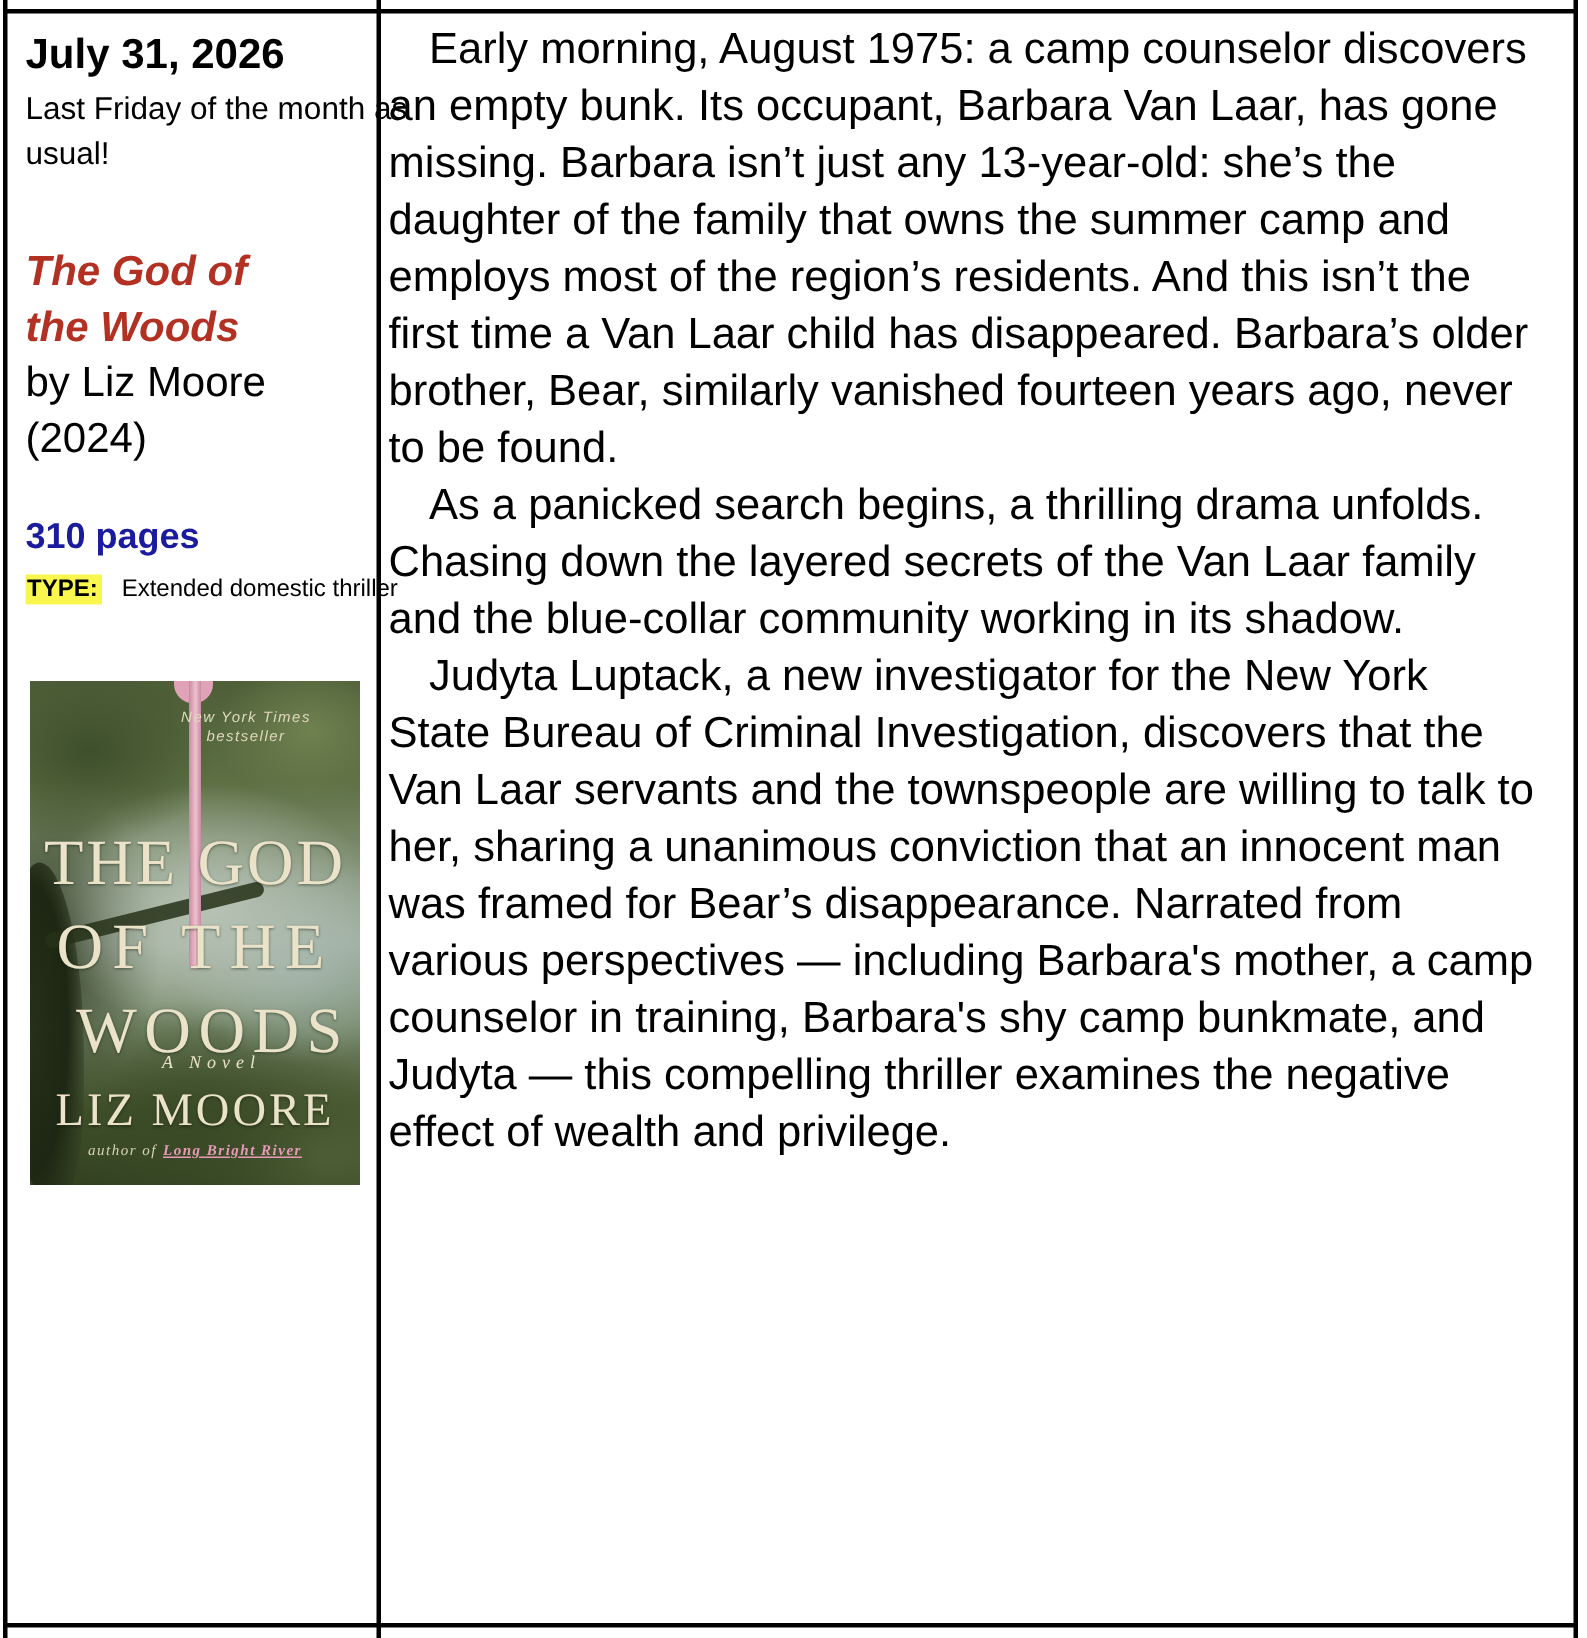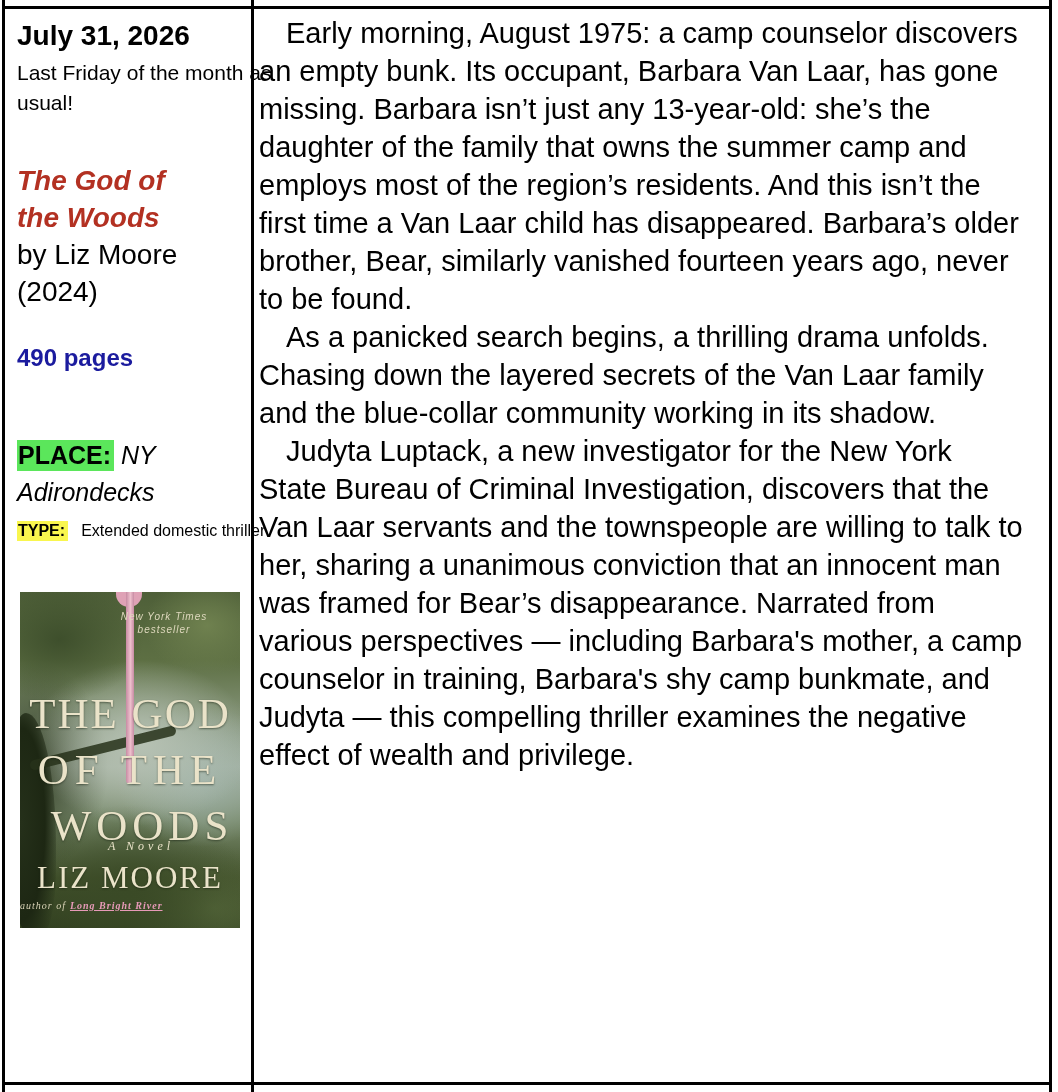--- a/index.html
+++ b/index.html
@@ -91,21 +91,21 @@
     position:absolute;top:247px;left:11px;width:100%;text-align:center;
     font-family:"Liberation Serif", serif;font-style:italic;
     font-size:12px;letter-spacing:4px;color:var(--cover-cream);
   }
   .cover-author{
     position:absolute;top:268px;left:0;width:100%;text-align:center;
     font-family:"Liberation Serif", serif;font-size:31px;letter-spacing:2px;
     color:var(--cover-cream);text-shadow:0 1px 2px rgba(20,30,15,.55);
   }
   .cover-credit{
-    position:absolute;top:308px;left:0;width:100%;text-align:left;
+    position:absolute;top:308px;left:0;width:100%;text-align:center;
     font-family:"Liberation Serif", serif;font-style:italic;
     font-size:10px;letter-spacing:1px;color:#d8d2b6;
   }
   .cover-credit .credit-title{
     color:#e79ab8;text-decoration:underline;margin-left:4px;font-weight:bold;
   }
   
   .right-cell{
     position:absolute;left:254px;top:9px;width:795px;height:1073px;
     padding:5px 24px 0 5px;overflow:hidden;border-radius:24px;
@@ -123,25 +123,22 @@
 <div class="hline" style="top:6px"></div>
 <div class="hline" style="top:1082px"></div>
 
 <div class="left-cell">
   <div class="date">July 31, 2026</div>
   <div class="date-note">Last Friday of the month as usual!</div>
   <div class="book-title">The God of
 the Woods</div>
   <div class="book-author">by Liz Moore</div>
   <div class="book-year">(2024)</div>
-  <div class="pages">490 pages</div>
+  <div class="pages">310 pages</div>
 
-  <div class="place-line">
-    <span class="label hl-green">PLACE:</span><span class="place-value">NY Adirondecks</span>
-  </div>
   <div class="type-line">
     <span class="label hl-yellow">TYPE:</span><span class="type-value">Extended domestic thriller</span>
   </div>
 
   <div class="cover">
     <div class="trunk"></div>
     <div class="branch"></div>
     <div class="drip-blob"></div>
     <div class="drip-stem"></div>
     <div class="nyt-badge">

